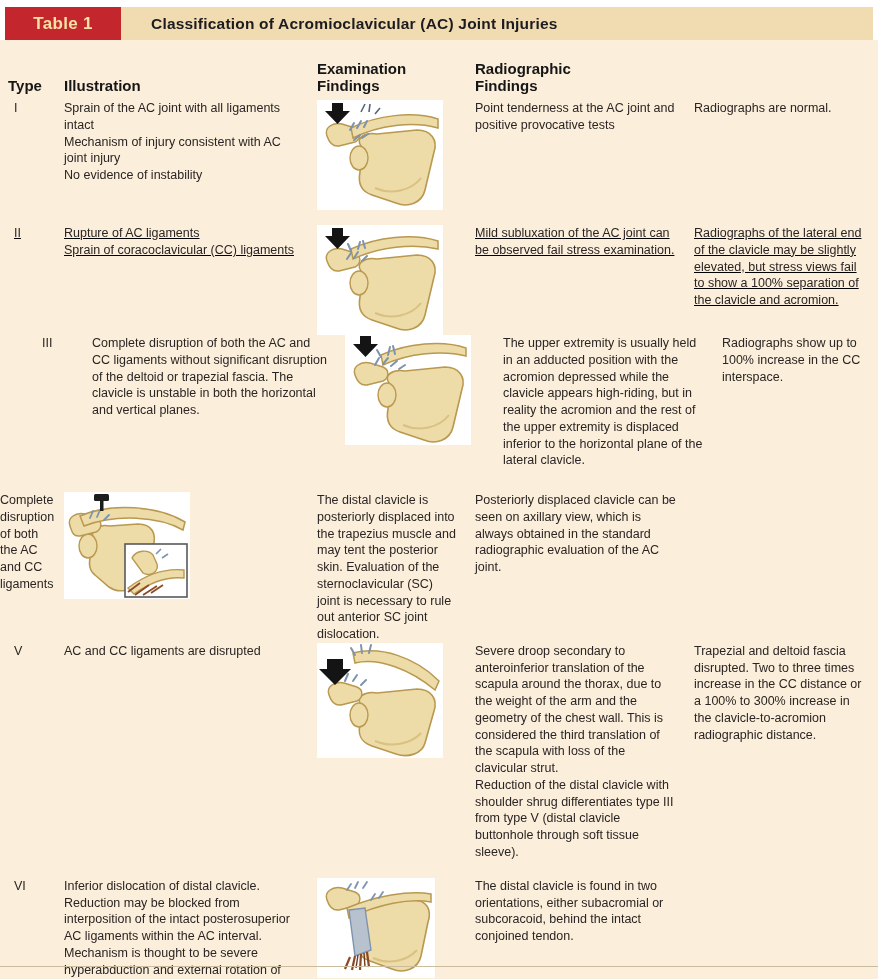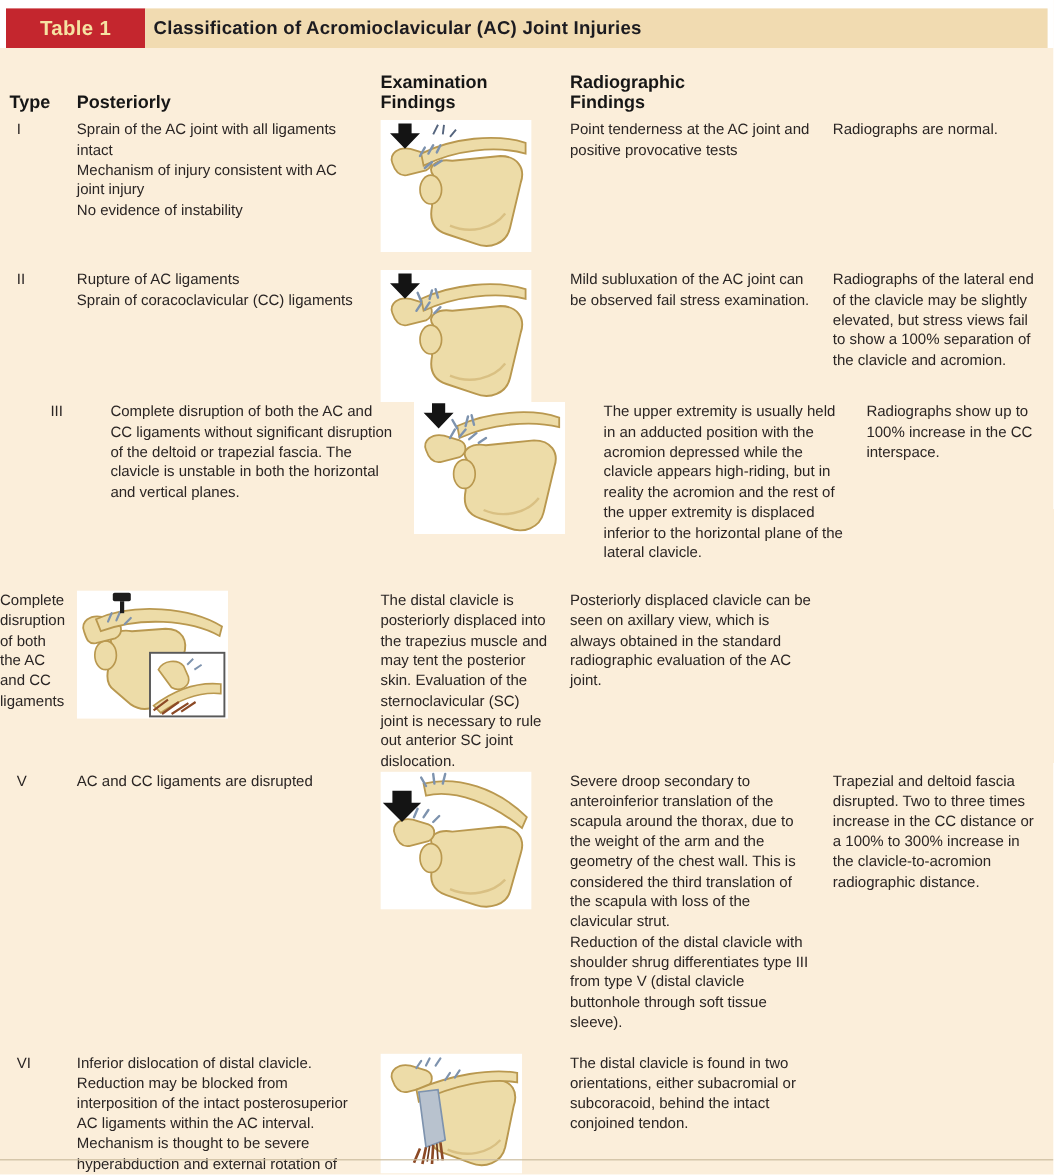--- a/index.html
+++ b/index.html
@@ -4,51 +4,51 @@
 <style>
   html,body{margin:0;padding:0;background:#ffffff;}
   body{width:878px;height:979px;font-family:"Liberation Sans", sans-serif;-webkit-font-smoothing:antialiased;}
   .page{position:relative;width:878px;height:979px;overflow:hidden;background:#ffffff;}
 
   
   .titlebar{display:flex;margin:7px 5px 0 5px;height:33px;}
   .table-label{background:#C4262E;color:#F6E2A2;font-weight:bold;font-size:17px;
     display:flex;align-items:center;justify-content:center;width:116px;letter-spacing:.3px;}
   .title-rest{flex:1;background:#F1DBB1;color:#1C1B20;font-weight:bold;font-size:15.5px;
-    display:flex;align-items:center;padding-left:7px;letter-spacing:.2px;}
+    display:flex;align-items:center;padding-left:30px;letter-spacing:.2px;}
 
   
   .tbody{position:absolute;top:40px;left:0;right:0;bottom:0;background:#FBEEDA;padding-top:13px;}
   .grid{display:grid;grid-template-columns:64px 253px 158px 219px 184px;}
   .c{padding-right:16px;font-size:12.5px;line-height:1.34;color:#2A2524;white-space:pre-line;}
   .hrow{align-items:end;min-height:44px;margin-bottom:3px;}
   .hrow .c{font-weight:bold;font-size:15px;color:#161616;line-height:1.18;padding-bottom:2px;}
   .h-type{padding-left:8px;}
   .type{padding-left:14px;}
   .illus{padding-right:0;line-height:0;}
   .illus svg{display:block;}
-  .r1{min-height:125px;} .r2{min-height:110px;} .r3{min-height:157px;padding-left:28px;}
+  .r1{min-height:125px;} .r2{min-height:110px;text-decoration:underline;} .r3{min-height:157px;padding-left:28px;}
   .r4{min-height:113px;} .r5{min-height:235px;} .r6{min-height:132px;}
   .bottom-rule{position:absolute;left:0;right:0;bottom:12px;border-top:1px solid #CBBC9E;}
 </style>
 </head>
 <body>
 
 <div class="page">
 
   <div class="titlebar">
     <div class="table-label">Table 1</div>
     <div class="title-rest">Classification of Acromioclavicular (AC) Joint Injuries</div>
   </div>
 
   <div class="tbody">
 
     <div class="grid hrow">
       <div class="c h-type">Type</div>
-      <div class="c">Posteriorly</div>
+      <div class="c">Illustration</div>
       <div class="c">Examination
 Findings</div>
       <div class="c">Radiographic
 Findings</div>
     </div>
 
     <div class="grid r1">
       <div class="c type">I</div>
       <div class="c">Sprain of the AC joint with all ligaments intact
 Mechanism of injury consistent with AC joint injury

